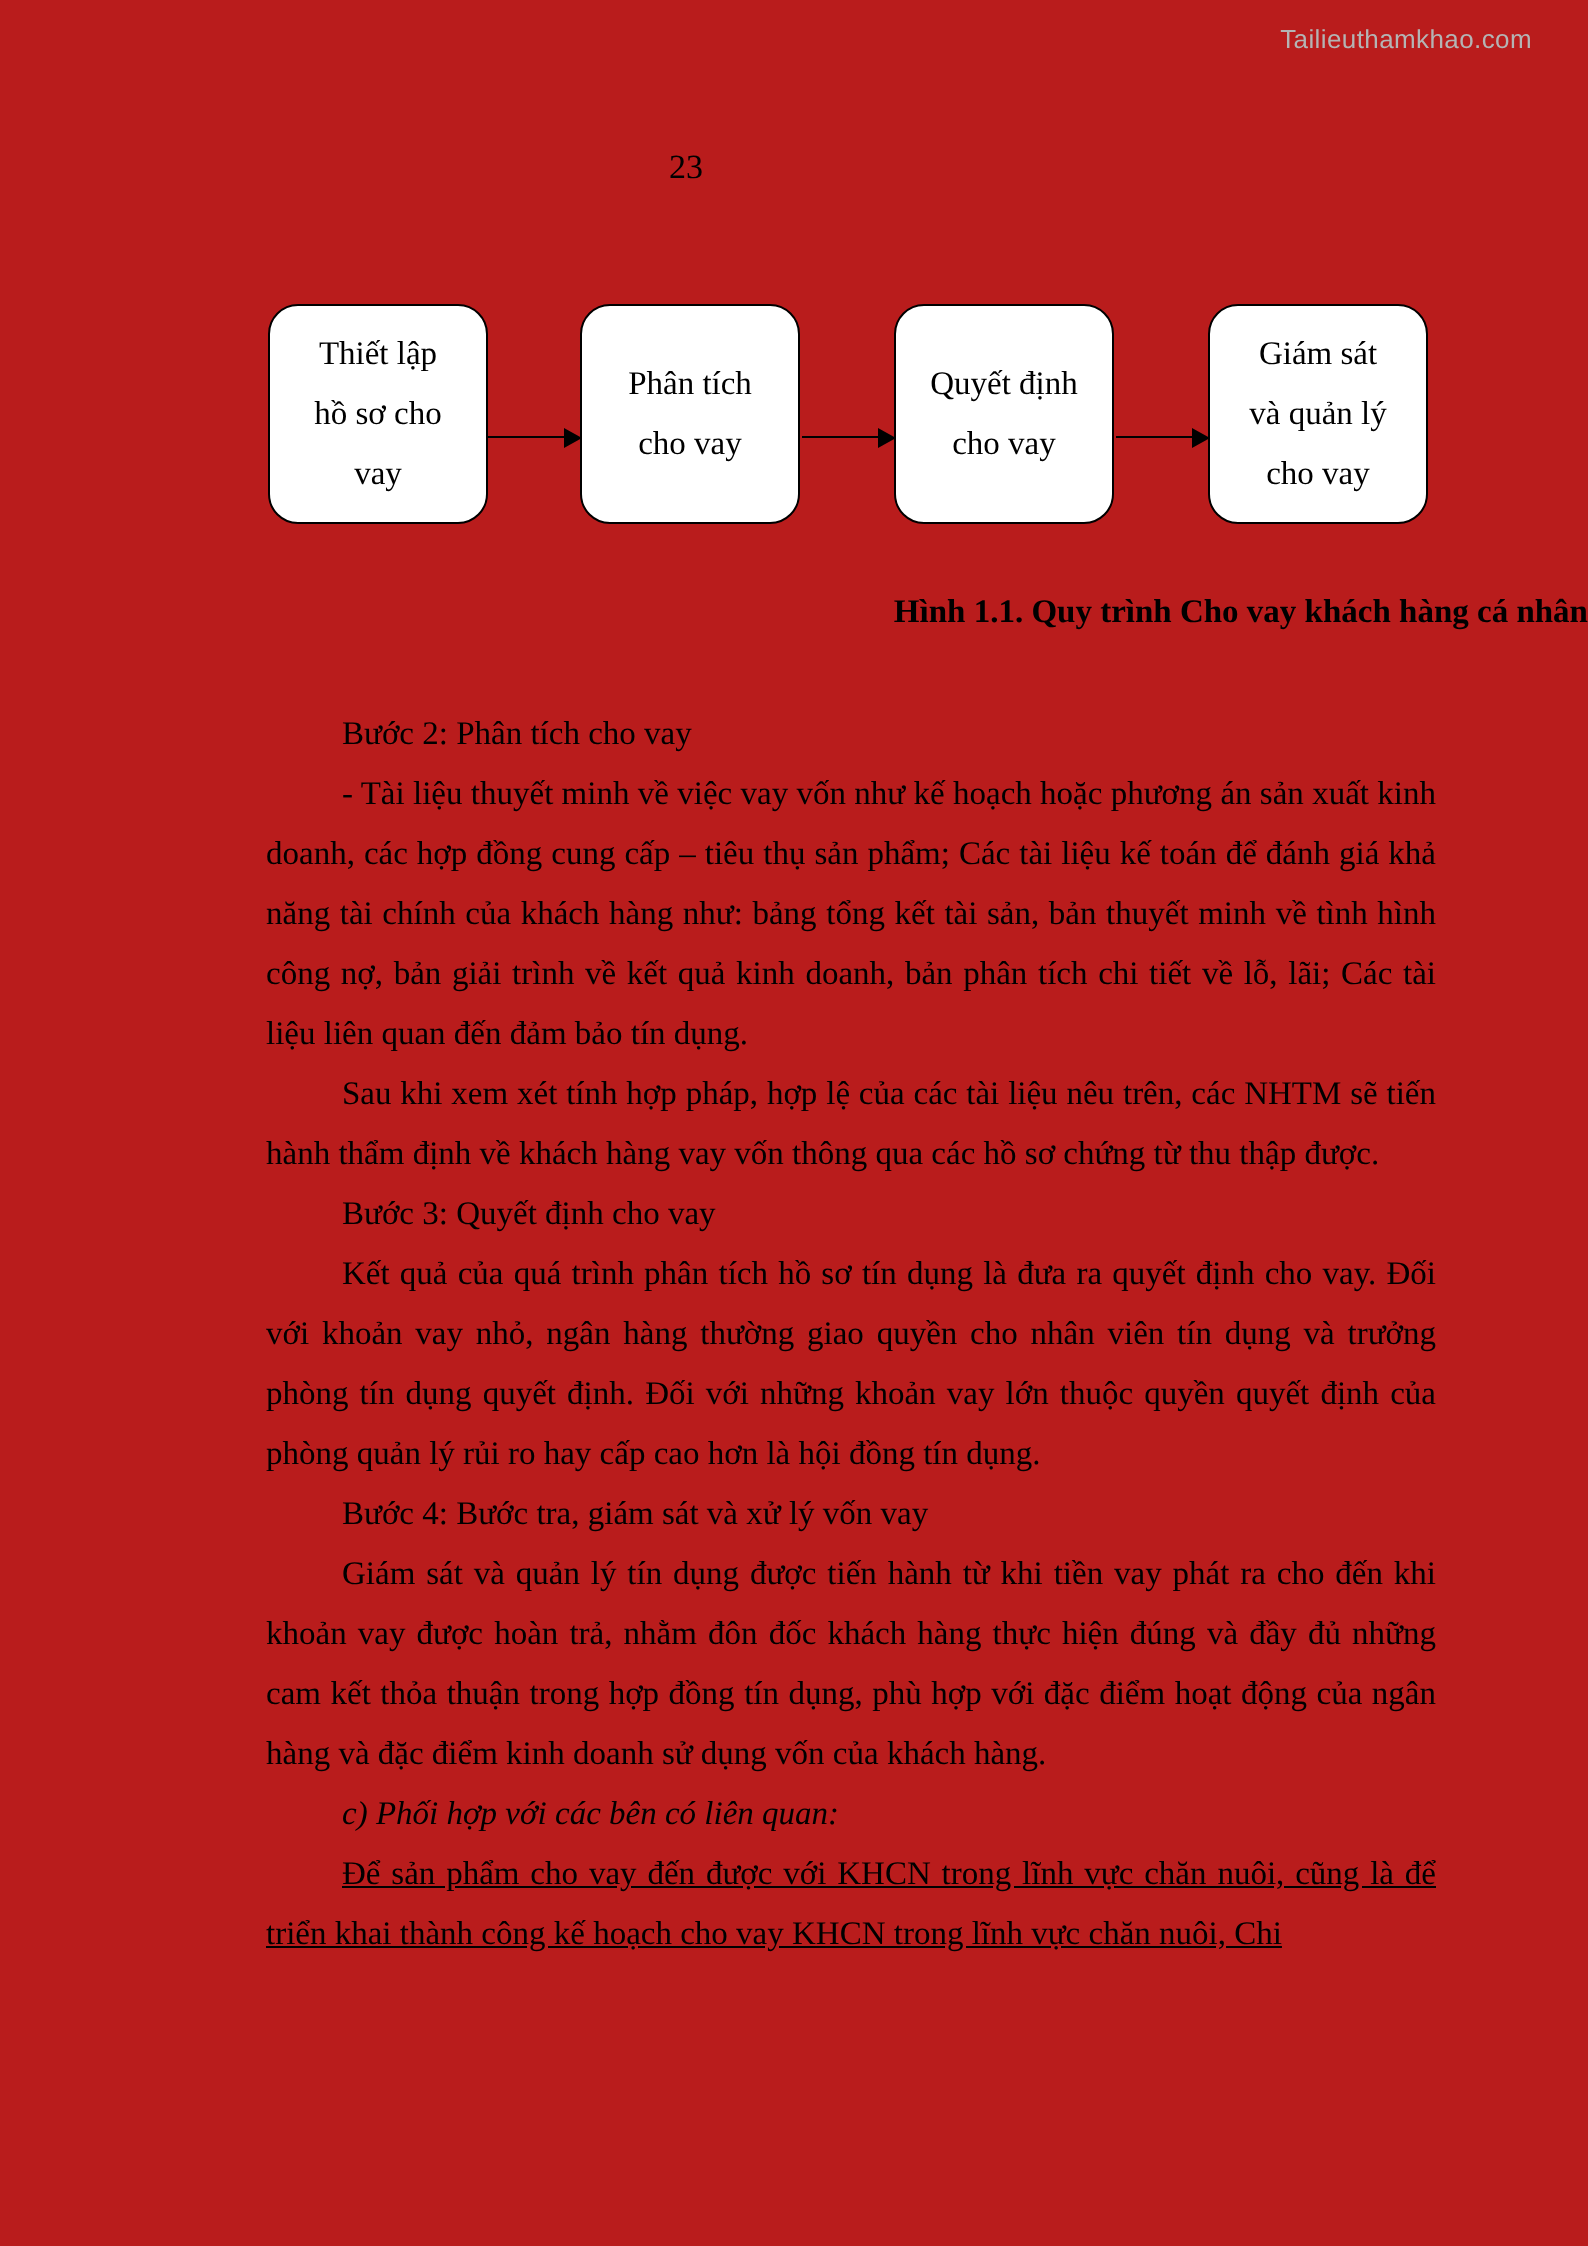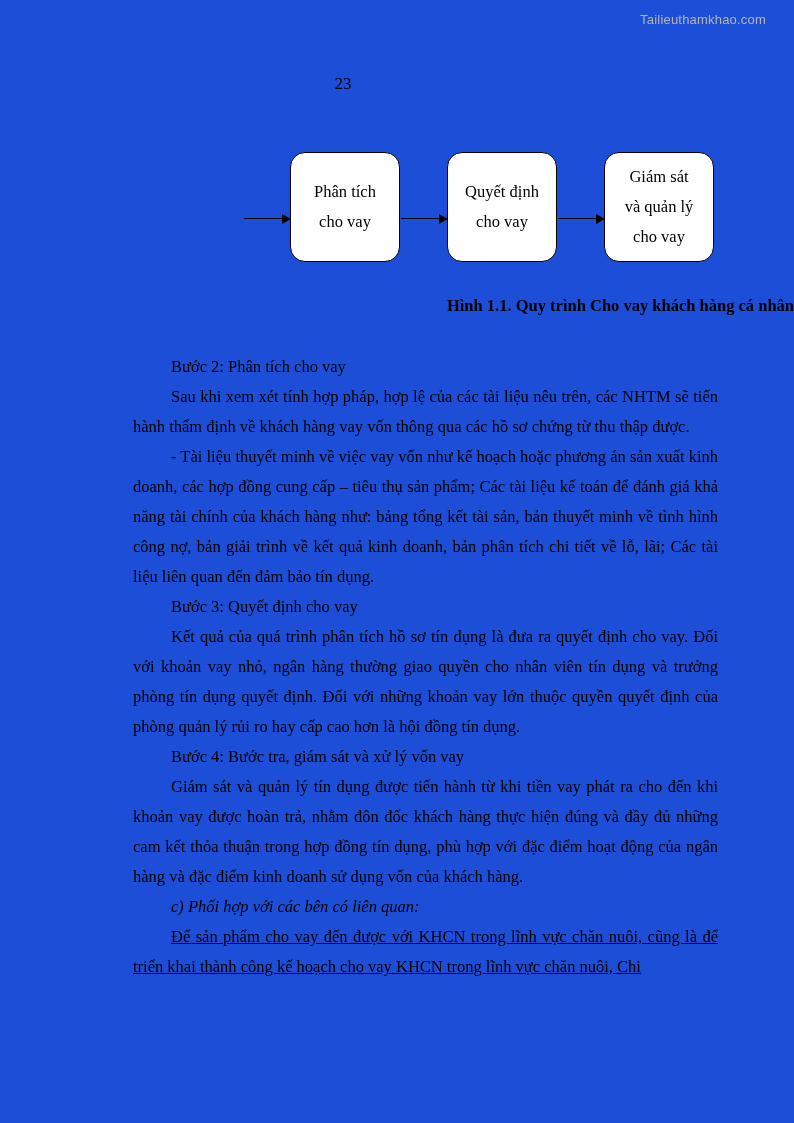--- a/index.html
+++ b/index.html
@@ -4,21 +4,21 @@
 <style>
   html, body {
     margin: 0;
     padding: 0;
     background: #ffffff;
   }
   .page {
     position: relative;
     width: 794px;
     height: 1123px;
-    background: #1d4ed8;
+    background: #b91c1c;
     overflow: hidden;
     font-family: "Liberation Serif", "DejaVu Serif", serif;
     color: #000000;
   }
 
   
   .watermark {
     position: absolute;
     top: 12px;
     right: 28px;
@@ -141,20 +141,25 @@
 <body>
 
 <div class="page">
 
   <div class="watermark">Tailieuthamkhao.com</div>
 
   <div class="page-number">23</div>
 
   <div class="diagram">
 
+    <div class="flow-box box1">
+      <span class="ln">Thiết lập</span>
+      <span class="ln">hồ sơ cho</span>
+      <span class="ln">vay</span>
+    </div>
 
     <div class="arrow arrow1">
       <div class="shaft"></div>
       <div class="head"></div>
     </div>
 
     <div class="flow-box box2">
       <span class="ln">Phân tích</span>
       <span class="ln">cho vay</span>
     </div>
@@ -179,22 +184,22 @@
       <span class="ln">và quản lý</span>
       <span class="ln">cho vay</span>
     </div>
 
   </div>
 
   <div class="fig-caption">Hình 1.1. Quy trình Cho vay khách hàng cá nhân</div>
 
   <div class="body-text">
     <p>Bước 2: Phân tích cho vay</p>
+    <p>- Tài liệu thuyết minh về việc vay vốn như kế hoạch hoặc phương án sản xuất kinh doanh, các hợp đồng cung cấp – tiêu thụ sản phẩm; Các tài liệu kế toán để đánh giá khả năng tài chính của khách hàng như: bảng tổng kết tài sản, bản thuyết minh về tình hình công nợ, bản giải trình về kết quả kinh doanh, bản phân tích chi tiết về lỗ, lãi; Các tài liệu liên quan đến đảm bảo tín dụng.</p>
     <p>Sau khi xem xét tính hợp pháp, hợp lệ của các tài liệu nêu trên, các NHTM sẽ tiến hành thẩm định về khách hàng vay vốn thông qua các hồ sơ chứng từ thu thập được.</p>
-    <p>- Tài liệu thuyết minh về việc vay vốn như kế hoạch hoặc phương án sản xuất kinh doanh, các hợp đồng cung cấp – tiêu thụ sản phẩm; Các tài liệu kế toán để đánh giá khả năng tài chính của khách hàng như: bảng tổng kết tài sản, bản thuyết minh về tình hình công nợ, bản giải trình về kết quả kinh doanh, bản phân tích chi tiết về lỗ, lãi; Các tài liệu liên quan đến đảm bảo tín dụng.</p>
     <p>Bước 3: Quyết định cho vay</p>
     <p>Kết quả của quá trình phân tích hồ sơ tín dụng là đưa ra quyết định cho vay. Đối với khoản vay nhỏ, ngân hàng thường giao quyền cho nhân viên tín dụng và trưởng phòng tín dụng quyết định. Đối với những khoản vay lớn thuộc quyền quyết định của phòng quản lý rủi ro hay cấp cao hơn là hội đồng tín dụng.</p>
     <p>Bước 4: Bước tra, giám sát và xử lý vốn vay</p>
     <p>Giám sát và quản lý tín dụng được tiến hành từ khi tiền vay phát ra cho đến khi khoản vay được hoàn trả, nhằm đôn đốc khách hàng thực hiện đúng và đầy đủ những cam kết thỏa thuận trong hợp đồng tín dụng, phù hợp với đặc điểm hoạt động của ngân hàng và đặc điểm kinh doanh sử dụng vốn của khách hàng.</p>
     <p class="italic">c) Phối hợp với các bên có liên quan:</p>
     <p>Để sản phẩm cho vay đến được với KHCN trong lĩnh vực chăn nuôi, cũng là để triển khai thành công kế hoạch cho vay KHCN trong lĩnh vực chăn nuôi, Chi</p>
   </div>
 
 </div>
 

